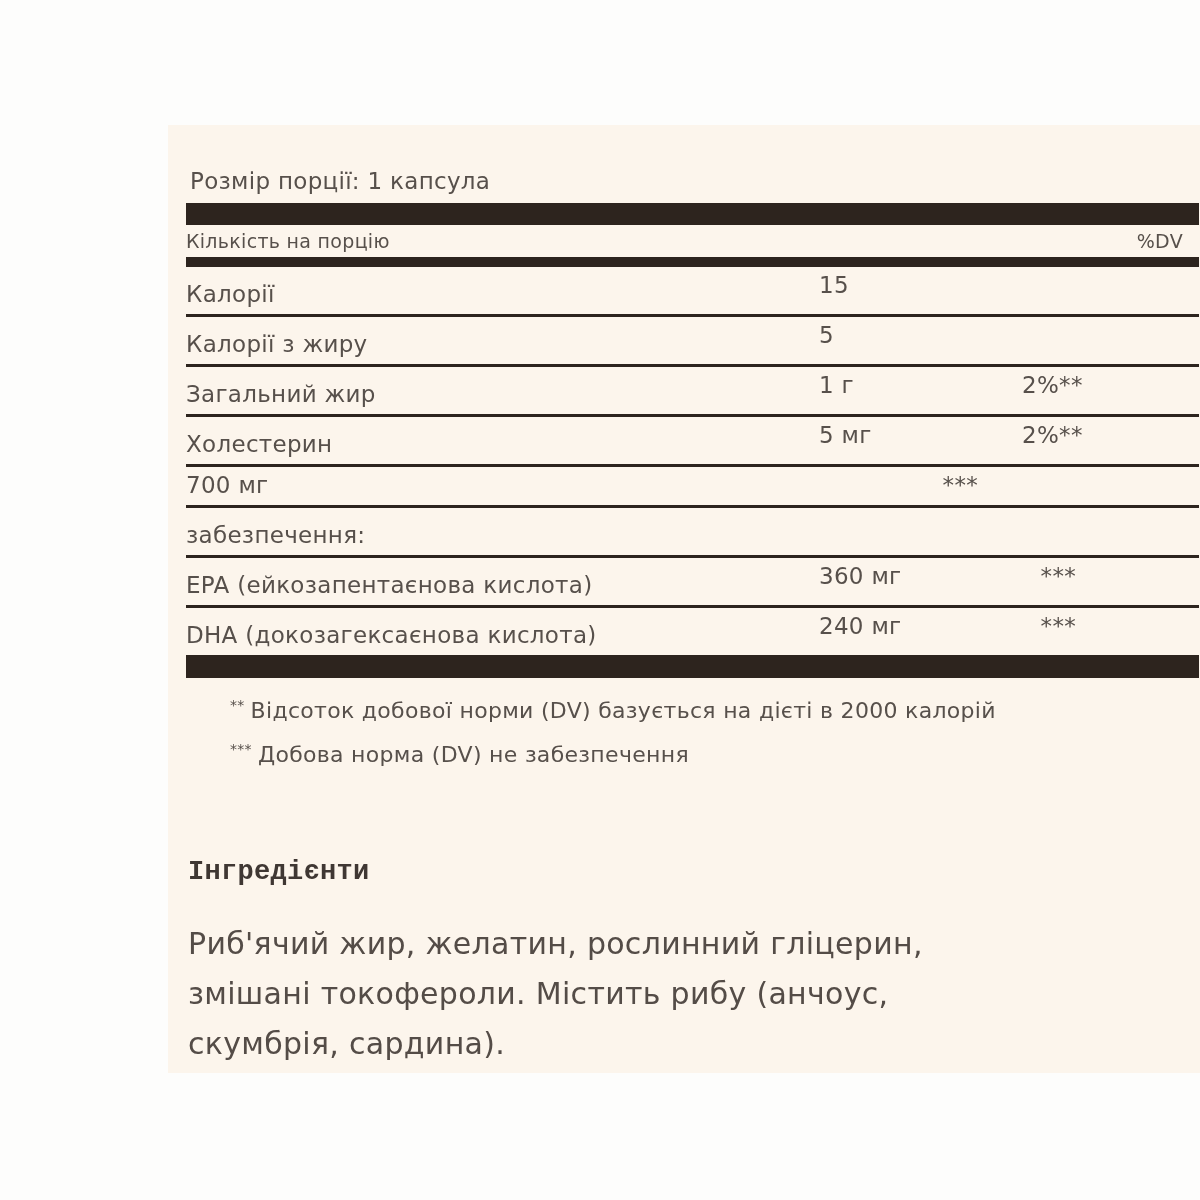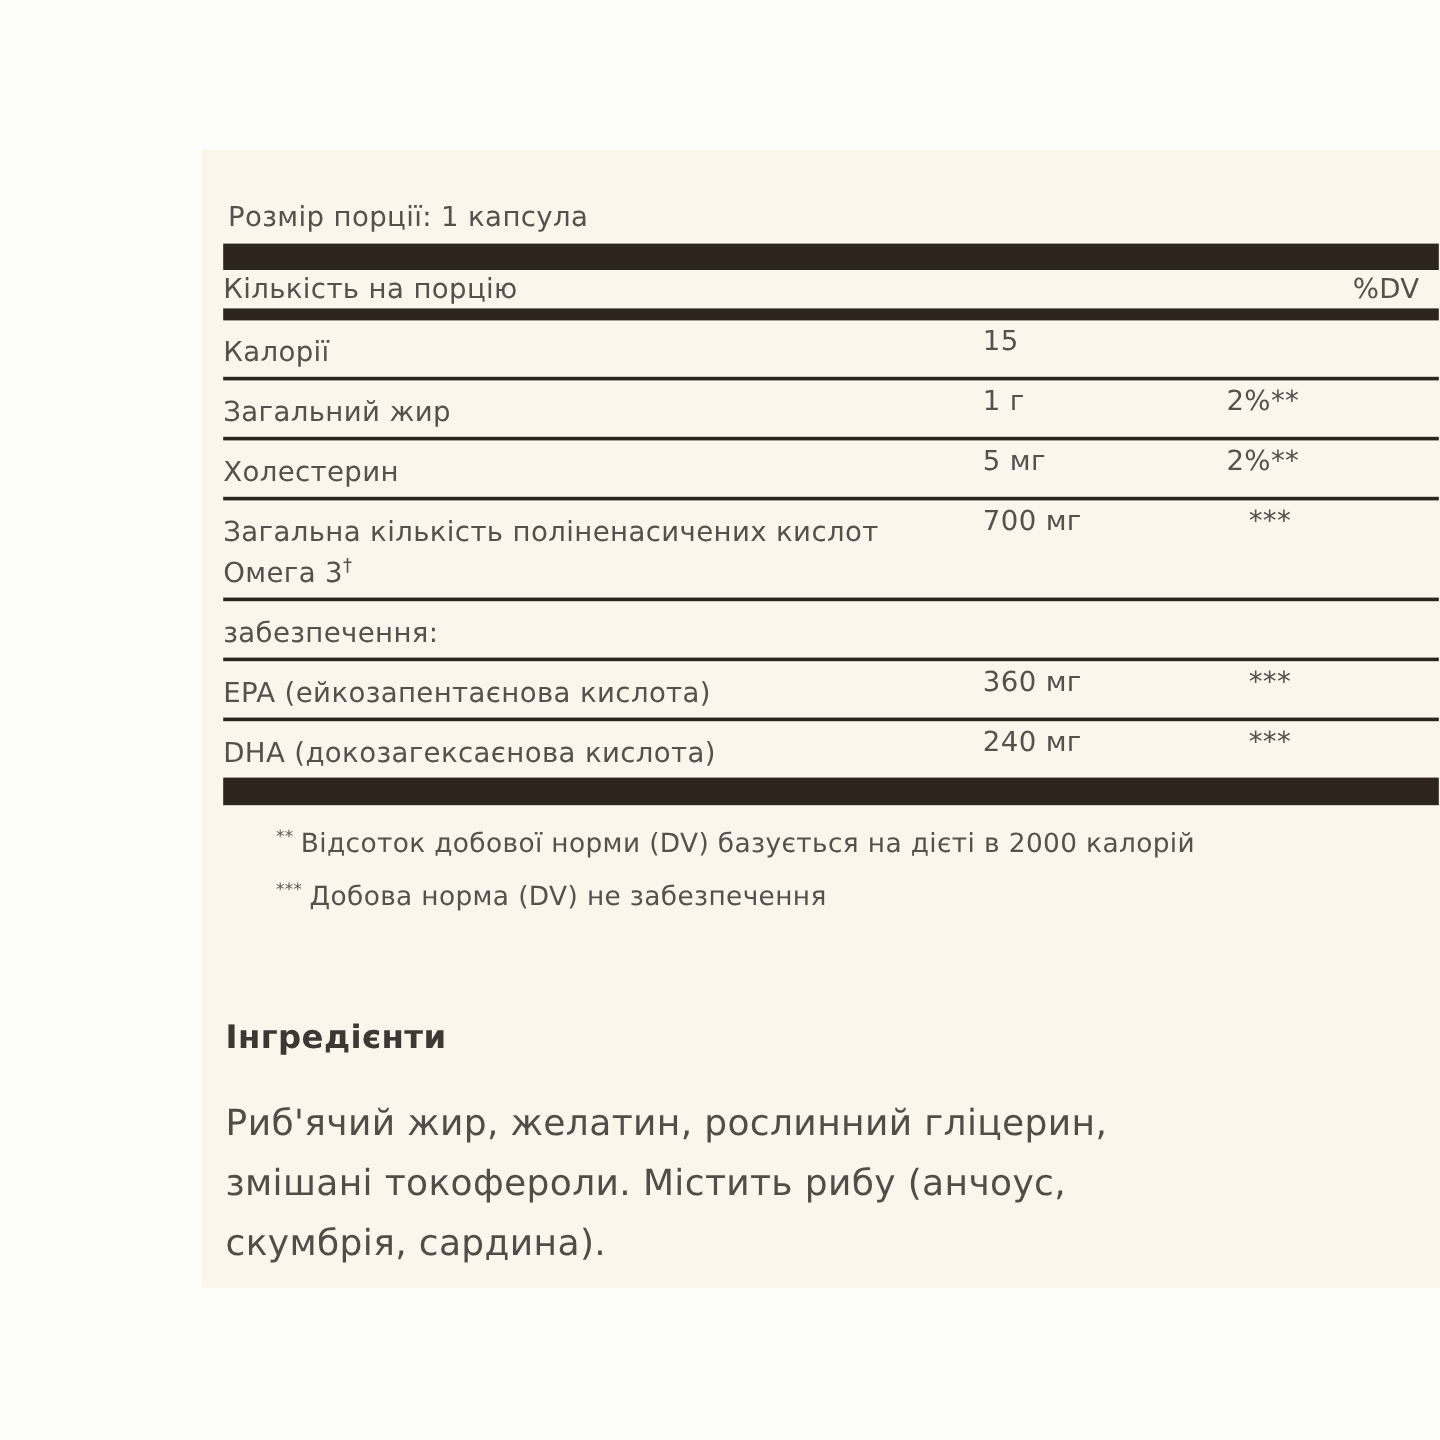--- a/index.html
+++ b/index.html
@@ -34,21 +34,21 @@
   .bar{background:var(--bar);width:100%;}
   .bar.b1{height:22px;margin-top:8px;}
   .bar.b2{height:10px;}
   .bar.b3{height:23px;}
   .thead{
     display:grid;
     grid-template-columns:1fr 90px;
     align-items:center;
     padding:2px 0;
     height:32px;
-    font-size:23px;
+    font-size:19px;
     letter-spacing:.3px;
   }
   .thead .dvh{text-align:right;padding-right:16px;}
   .row{
     display:grid;
     grid-template-columns:605px 175px 70px;
     align-items:start;
     padding:3px 0 6px;
     border-bottom:3px solid var(--bar);
     font-size:23px;
@@ -70,20 +70,21 @@
     margin-left:40px;
   }
   .footnote sup{font-size:14px;margin-right:6px;}
   .ingredients-title{
     margin-top:86px;
     margin-left:2px;
     font-size:27px;
     font-weight:bold;
     color:var(--text-strong);
     letter-spacing:.3px;
+    font-family:Liberation Mono, monospace;
   }
   .ingredients-text{
     margin-top:32px;
     margin-left:2px;
     font-size:30px;
     line-height:50px;
     letter-spacing:.3px;
     max-width:800px;
     color:#544c47;
   }
@@ -106,44 +107,48 @@
 
   <div class="row">
     <div class="label">
       <div>Калорії</div>
       <div><span></span><sup></sup></div>
     </div>
     <div class="amount">15</div>
     <div class="dv"></div>
   </div>
 
+  <div class="row">
+    <div class="label">
+      <div>Калорії з жиру</div>
+      <div><span></span><sup></sup></div>
+    </div>
+    <div class="amount">5</div>
+    <div class="dv"></div>
+  </div>
 
   <div class="row">
     <div class="label">
       <div>Загальний жир</div>
       <div><span></span><sup></sup></div>
     </div>
     <div class="amount">1 г</div>
     <div class="dv">2%**</div>
   </div>
 
   <div class="row">
     <div class="label">
       <div>Холестерин</div>
       <div><span></span><sup></sup></div>
     </div>
     <div class="amount">5 мг</div>
     <div class="dv">2%**</div>
   </div>
 
   <div class="row">
-    <div class="label">
-      <div>Загальна кількість поліненасичених кислот</div>
-      <div><span>Омега 3</span><sup>†</sup></div>
-    </div>
     <div class="amount">700 мг</div>
     <div class="dv">***</div>
   </div>
 
   <div class="row">
     <div class="label">
       <div>забезпечення:</div>
       <div><span></span><sup></sup></div>
     </div>
     <div class="amount"></div>

